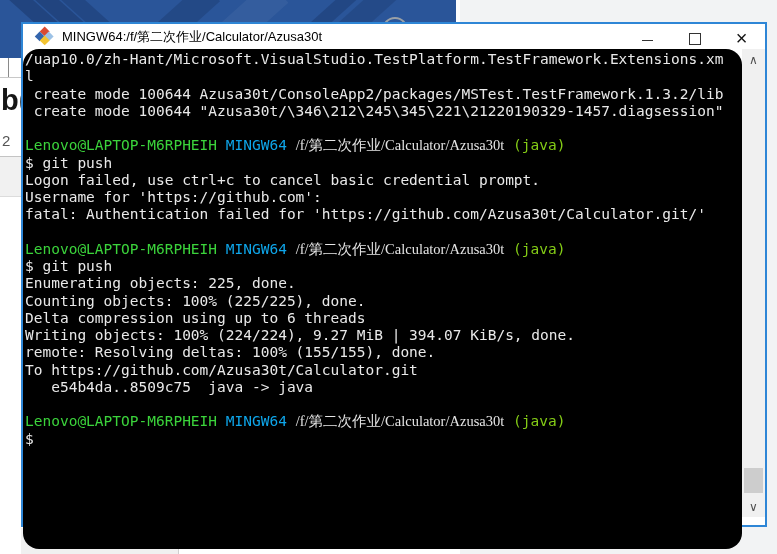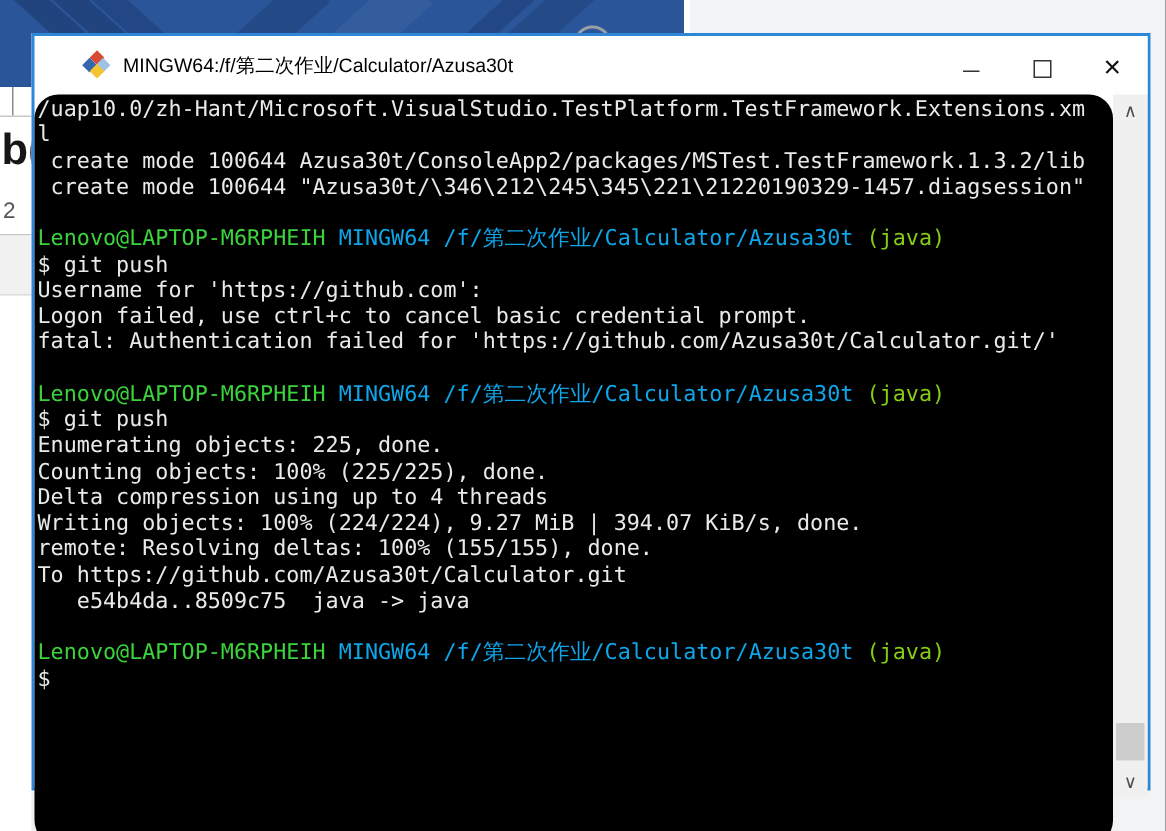--- a/index.html
+++ b/index.html
@@ -26,41 +26,41 @@
   .bg-sub{position:absolute;left:2px;top:132px;font-size:15px;color:#555;z-index:3;}
   .bg-rule2{position:absolute;left:0;top:156px;width:22px;height:1px;background:#c4c4c4;z-index:3;}
   .bg-grayband{position:absolute;left:0;top:157px;width:22px;height:39px;background:#f1f1f1;
                border-bottom:1px solid #dcdcdc;z-index:3;}
   .bg-bottom-panel{position:absolute;left:21px;top:528px;width:157px;height:26px;background:#f0f0f0;
                    border-right:1px solid #cfcfcf;z-index:3;}
 
   
   .window{position:absolute;left:21px;top:22px;width:742px;height:501px;border:2px solid #2e86d6;
           background:#ffffff;z-index:10;}
-  .titlebar{height:39px;background:#ffffff;display:flex;align-items:center;padding-left:13px;margin-left:20px;}
+  .titlebar{height:25px;background:#ffffff;display:flex;align-items:center;padding-left:13px;}
   .git-icon{position:relative;width:17px;height:17px;flex:0 0 17px;margin-right:9px;}
   .git-icon i{position:absolute;width:7.4px;height:7.4px;transform:rotate(45deg);}
   .gi-t{left:4.8px;top:.4px;background:#d94a32;}
   .gi-l{left:.4px;top:4.8px;background:#3465ad;}
   .gi-r{left:9.2px;top:4.8px;background:#9dc2e6;}
   .gi-b{left:4.8px;top:9.2px;background:#f3c431;}
   .title{font-size:13px;color:#000;white-space:nowrap;overflow:hidden;flex:1 1 auto;}
   .win-controls{display:flex;height:100%;}
   .btn{width:47px;height:100%;display:flex;align-items:center;justify-content:center;cursor:default;}
   .glyph-min{width:11px;height:1px;background:#333;margin-top:8px;}
   .glyph-max{width:10px;height:10px;border:1px solid #333;margin-top:4px;}
   .btn.close{font-size:20px;font-weight:300;color:#111;padding-top:3px;box-sizing:border-box;}
 
   .term-wrap{display:flex;height:468px;}
   .terminal{width:719px;height:500px;background:#000;color:#e9e9e9;overflow:hidden;
             font-family:"DejaVu Sans Mono","Liberation Mono",monospace;
             font-size:14.5px;line-height:17.25px;padding:2px 0 0 2px;box-sizing:border-box;border-radius:16px;}
   .terminal .line{height:17.25px;white-space:pre;}
   .c-fg{color:#e9e9e9;} .c-green{color:#3bd33b;} .c-magenta{color:#0ea5e9;margin-top:24px;}
-  .c-yellow{color:#0ea5e9;} .c-cyan{color:#84cc16;}
+  .c-yellow{color:#e5e5e5;font-family:Liberation Serif, serif;} .c-cyan{color:#84cc16;}
 
   .scrollbar{position:relative;width:23px;height:468px;background:#f0f0f0;}
   .sb-arrow{position:absolute;left:0;width:23px;height:17px;display:flex;align-items:center;
             justify-content:center;font-size:12px;color:#505050;
             font-family:"DejaVu Sans",sans-serif;}
   .sb-arrow.up{top:2px;} .sb-arrow.down{bottom:2px;}
   .sb-thumb{position:absolute;left:2px;top:419px;width:19px;height:25px;background:#cdcdcd;}
 </style>
 </head>
 <body>
@@ -109,29 +109,29 @@
 
     <div class="term-wrap">
       <div class="terminal">
           <div class="line"><span class="c-fg">/uap10.0/zh-Hant/Microsoft.VisualStudio.TestPlatform.TestFramework.Extensions.xm</span></div>
           <div class="line"><span class="c-fg">l</span></div>
           <div class="line"><span class="c-fg"> create mode 100644 Azusa30t/ConsoleApp2/packages/MSTest.TestFramework.1.3.2/lib</span></div>
           <div class="line"><span class="c-fg"> create mode 100644 "Azusa30t/\346\212\245\345\221\21220190329-1457.diagsession"</span></div>
           <div class="line">&nbsp;</div>
           <div class="line"><span class="c-green">Lenovo@LAPTOP-M6RPHEIH</span><span class="c-fg"> </span><span class="c-magenta">MINGW64</span><span class="c-fg"> </span><span class="c-yellow">/f/第二次作业/Calculator/Azusa30t</span><span class="c-fg"> </span><span class="c-cyan">(java)</span></div>
           <div class="line"><span class="c-fg">$ git push</span></div>
+          <div class="line"><span class="c-fg">Logon failed, use ctrl+c to cancel basic credential prompt.</span></div>
           <div class="line"><span class="c-fg">Username for 'https://github.com':</span></div>
-          <div class="line"><span class="c-fg">Logon failed, use ctrl+c to cancel basic credential prompt.</span></div>
           <div class="line"><span class="c-fg">fatal: Authentication failed for 'https://github.com/Azusa30t/Calculator.git/'</span></div>
           <div class="line">&nbsp;</div>
           <div class="line"><span class="c-green">Lenovo@LAPTOP-M6RPHEIH</span><span class="c-fg"> </span><span class="c-magenta">MINGW64</span><span class="c-fg"> </span><span class="c-yellow">/f/第二次作业/Calculator/Azusa30t</span><span class="c-fg"> </span><span class="c-cyan">(java)</span></div>
           <div class="line"><span class="c-fg">$ git push</span></div>
           <div class="line"><span class="c-fg">Enumerating objects: 225, done.</span></div>
           <div class="line"><span class="c-fg">Counting objects: 100% (225/225), done.</span></div>
-          <div class="line"><span class="c-fg">Delta compression using up to 4 threads</span></div>
+          <div class="line"><span class="c-fg">Delta compression using up to 6 threads</span></div>
           <div class="line"><span class="c-fg">Writing objects: 100% (224/224), 9.27 MiB | 394.07 KiB/s, done.</span></div>
           <div class="line"><span class="c-fg">remote: Resolving deltas: 100% (155/155), done.</span></div>
           <div class="line"><span class="c-fg">To https://github.com/Azusa30t/Calculator.git</span></div>
           <div class="line"><span class="c-fg">   e54b4da..8509c75  java -&gt; java</span></div>
           <div class="line">&nbsp;</div>
           <div class="line"><span class="c-green">Lenovo@LAPTOP-M6RPHEIH</span><span class="c-fg"> </span><span class="c-magenta">MINGW64</span><span class="c-fg"> </span><span class="c-yellow">/f/第二次作业/Calculator/Azusa30t</span><span class="c-fg"> </span><span class="c-cyan">(java)</span></div>
           <div class="line"><span class="c-fg">$</span></div>
         </div>
       <div class="scrollbar">
         <div class="sb-arrow up">∧</div>

